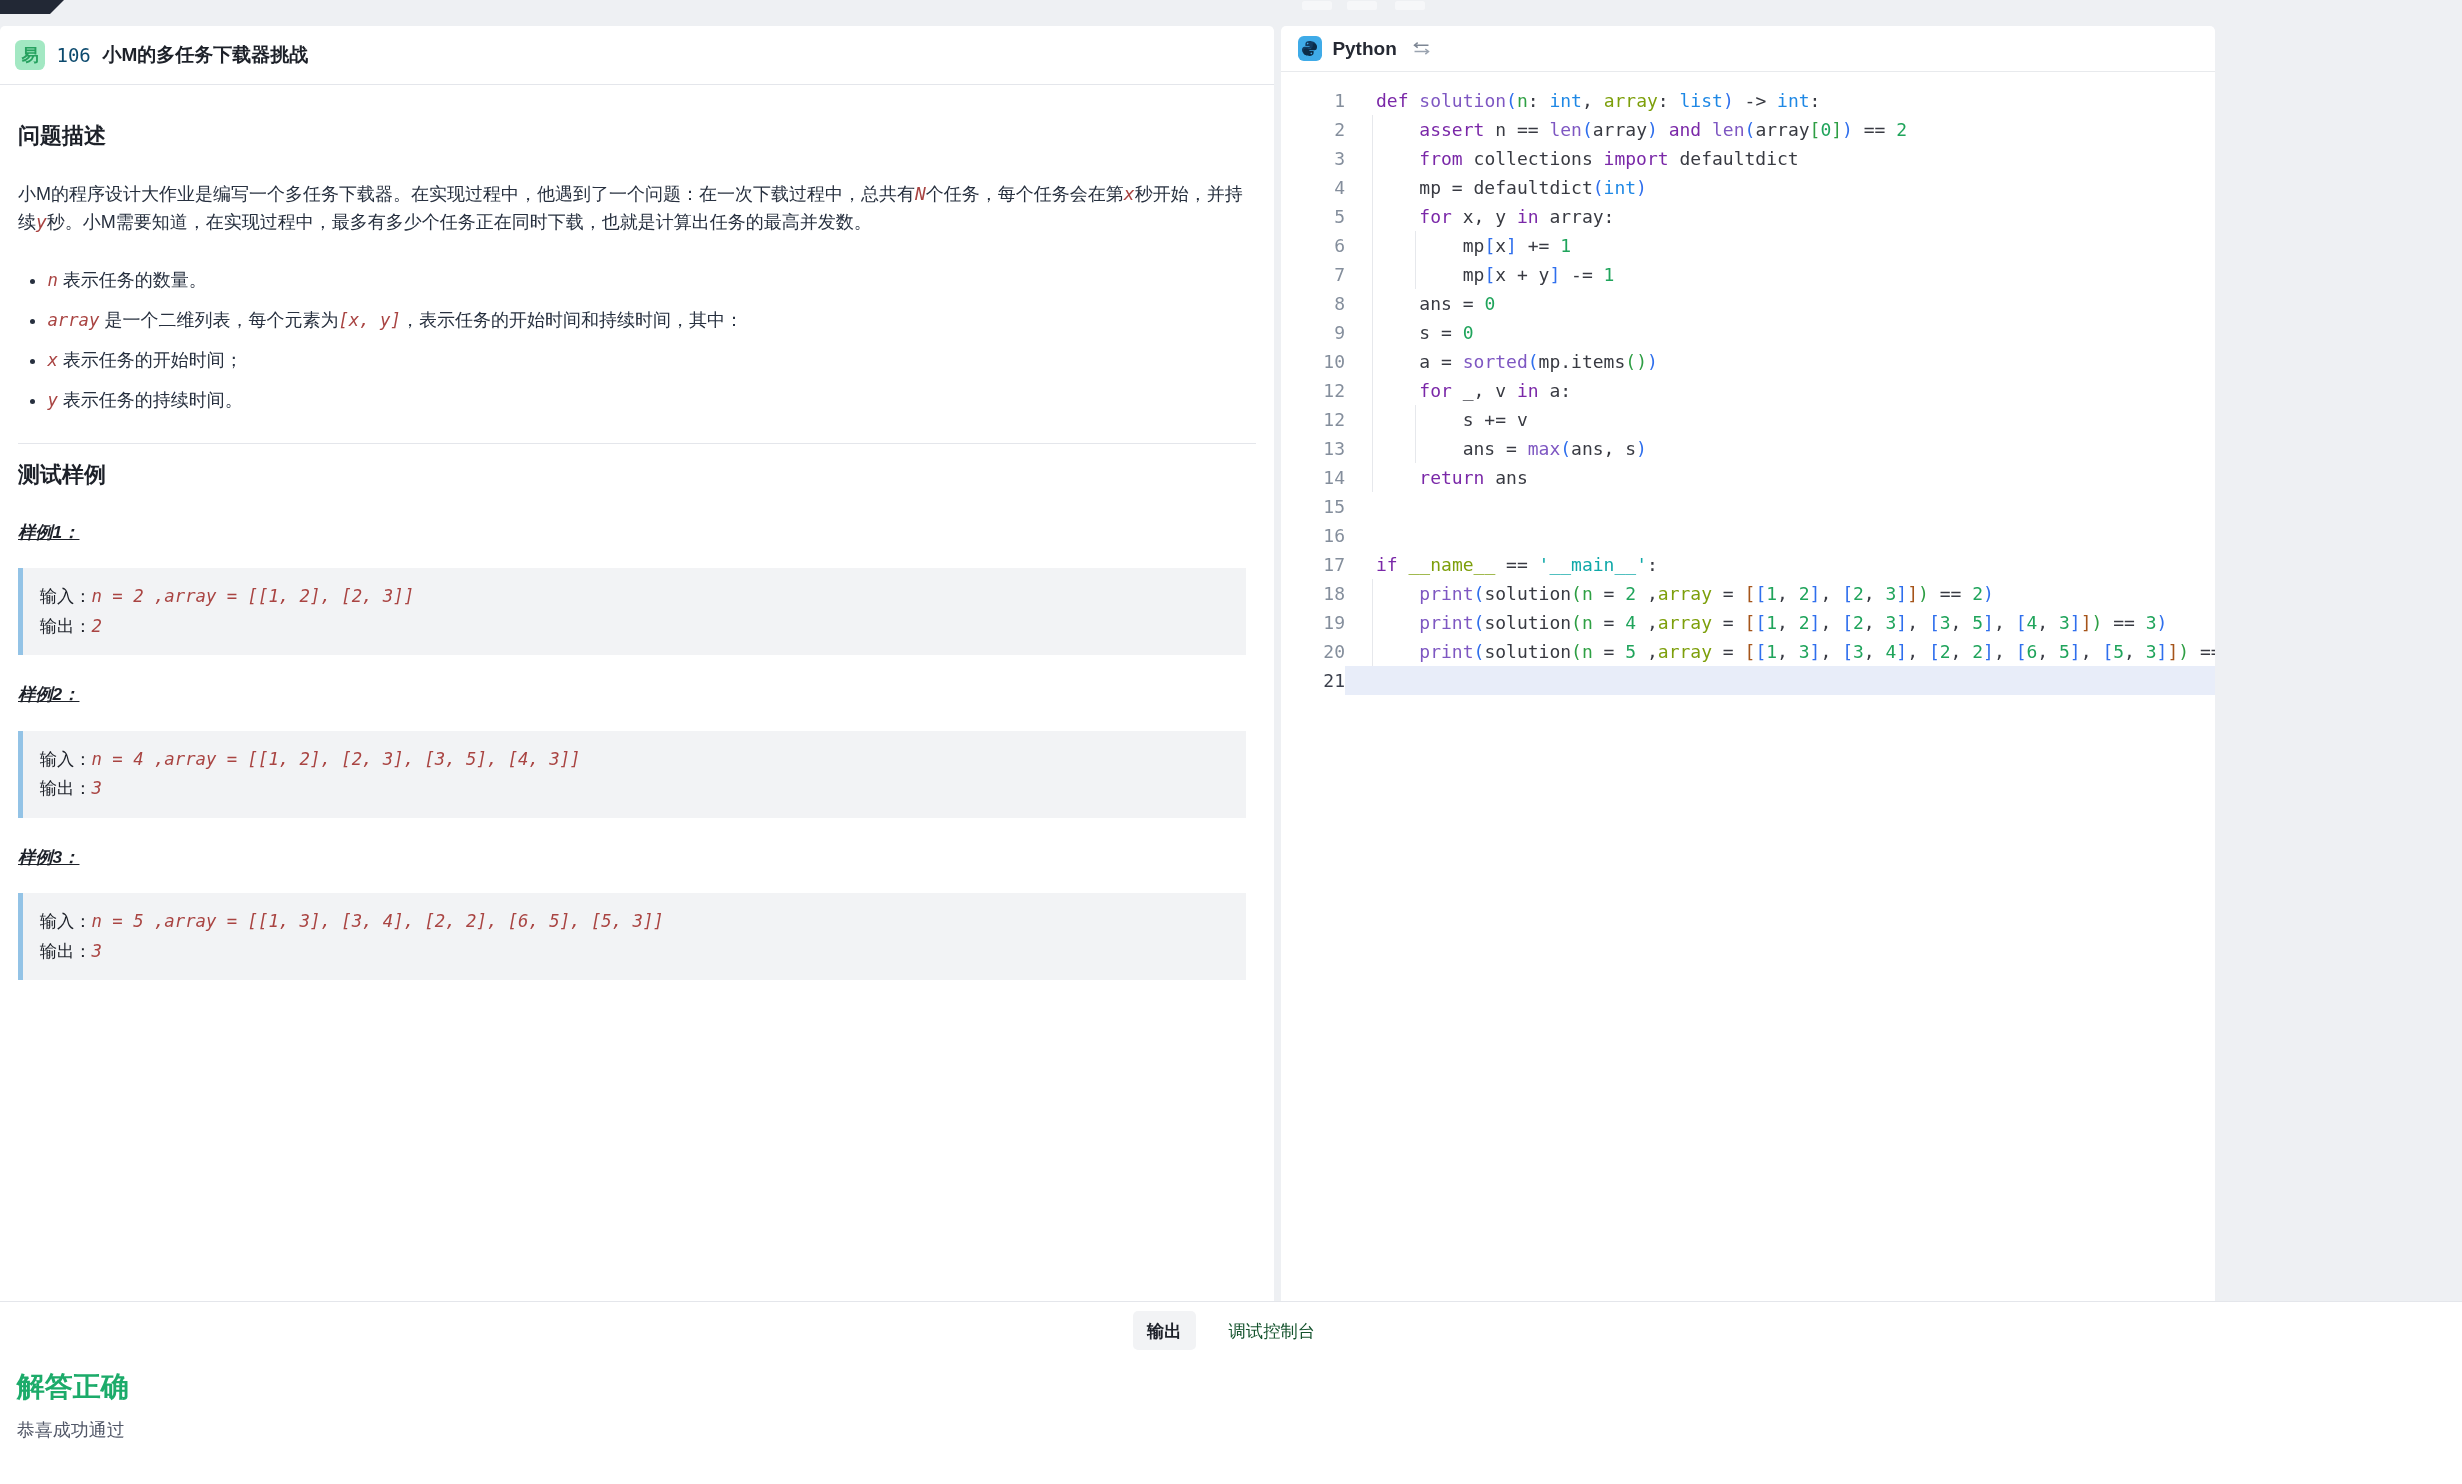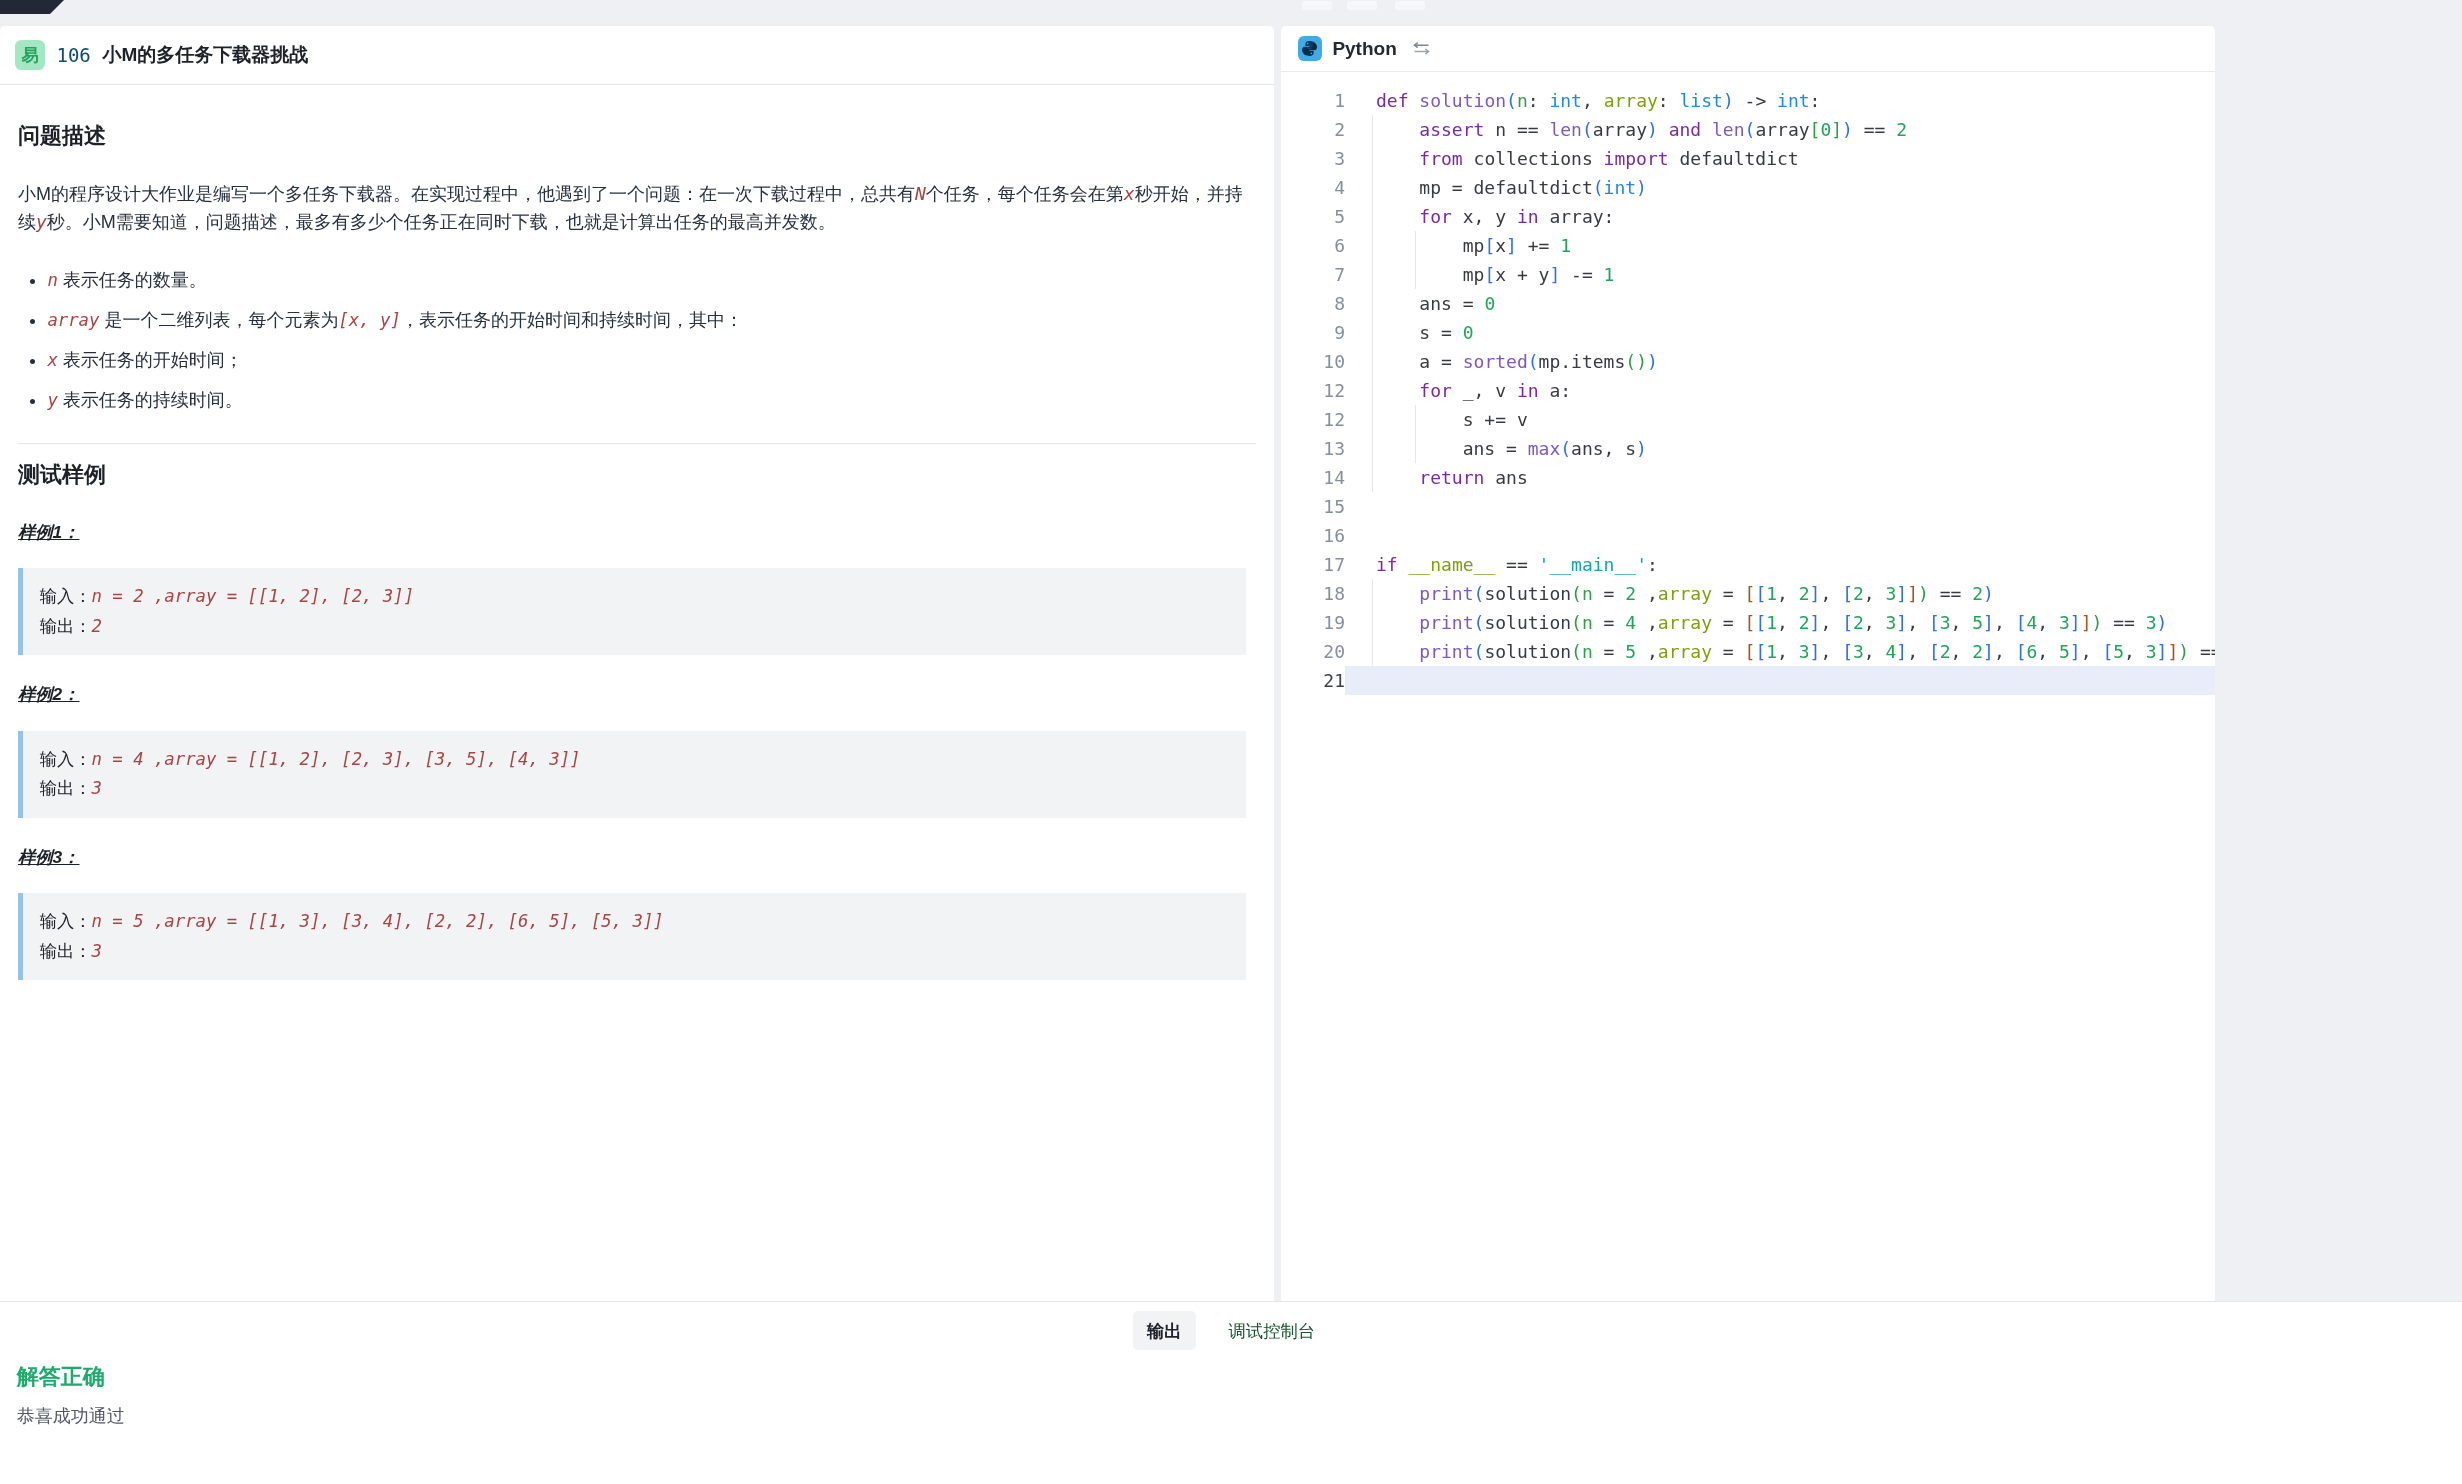--- a/index.html
+++ b/index.html
@@ -67,21 +67,21 @@
   .tk-pl{color:#383a42} .tk-kw{color:#7a28a8} .tk-fn{color:#7e57c2} .tk-ty{color:#1e88e5}
   .tk-pg{color:#2ea043} .tk-po{color:#7d9f0b} .tk-num{color:#1fa45b} .tk-str{color:#0fa8a8}
   .tk-dund{color:#7d9f0b} .tk-b1{color:#2f6fed} .tk-b2{color:#2e9e44} .tk-b3{color:#a5541a}
 
   
   .console { position:absolute; left:0; top:1301px; width:2462px; height:184px; background:#ffffff;
              border-top:0.6px solid #e4e6eb; padding:9px 16.7px 0 16.7px; }
   .console-tabs { display:flex; align-items:center; gap:19px;justify-content:center; }
   .console-tab { font-size:17.3px; color:#14532d; padding:7.7px 14px; border-radius:5.1px; cursor:default; }
   .console-tab.active { background:#f2f3f5; font-weight:bold; color:#1d2129; }
-  .result-title { margin-top:12px; font-size:22px; font-weight:bold; color:#1cab6a; }
+  .result-title { margin-top:18px; font-size:28px; font-weight:bold; color:#1cab6a; }
   .result-sub { margin-top:12px; font-size:18px; color:#515767; }
   .console-footer { position:absolute; left:16.7px; right:19px; bottom:10.3px; display:flex;
                     justify-content:space-between; align-items:baseline; font-size:16.7px; }
   .footer-text { color:#515767; }
   .footer-link { color:#1e80ff; cursor:pointer; }
   .watermark { color:#c4c6cb; text-shadow:0.6px 0.6px 0 #ffffff; font-size:16.7px; }
 </style>
 </head>
 <body>
 
@@ -93,21 +93,21 @@
 </div>
 
 <div class="panel left-panel">
   <div class="problem-header">
     <div class="difficulty-badge">易</div>
     <div class="problem-id">106</div>
     <div class="problem-title">小M的多任务下载器挑战</div>
   </div>
   <div class="problem-body">
     <div class="section-title">问题描述</div>
-    <div class="desc-par" id="problem-desc"><span>小M的程序设计大作业是编写一个多任务下载器。在实现过程中，他遇到了一个问题：在一次下载过程中，总共有</span><span class="red-var">N</span><span>个任务，每个任务会在第</span><span class="red-var">x</span><span>秒开始，并持续</span><span class="red-var">y</span><span>秒。小M需要知道，问题描述，最多有多少个任务正在同时下载，也就是计算出任务的最高并发数。</span></div>
+    <div class="desc-par" id="problem-desc"><span>小M的程序设计大作业是编写一个多任务下载器。在实现过程中，他遇到了一个问题：在一次下载过程中，总共有</span><span class="red-var">N</span><span>个任务，每个任务会在第</span><span class="red-var">x</span><span>秒开始，并持续</span><span class="red-var">y</span><span>秒。小M需要知道，在实现过程中，最多有多少个任务正在同时下载，也就是计算出任务的最高并发数。</span></div>
     <ul class="prob-list" id="problem-bullets">
         <li><span class="inline-code">n</span><span> 表示任务的数量。</span></li>
         <li><span class="inline-code">array</span><span> 是一个二维列表，每个元素为</span><span class="inline-code">[x, y]</span><span>，表示任务的开始时间和持续时间，其中：</span></li>
         <li><span class="inline-code">x</span><span> 表示任务的开始时间；</span></li>
         <li><span class="inline-code">y</span><span> 表示任务的持续时间。</span></li>
       </ul>
     <hr class="sec-divider">
     <div class="section-title">测试样例</div>
     <div id="samples-container">
         <div class="sample-label">样例1：</div>

